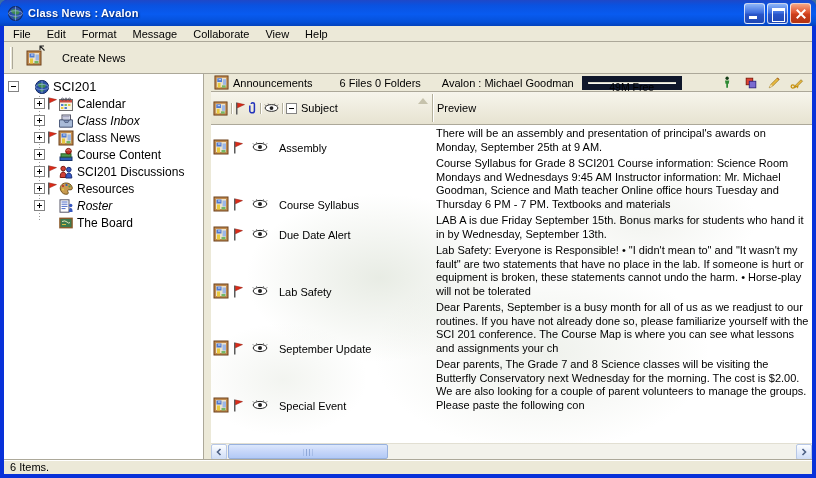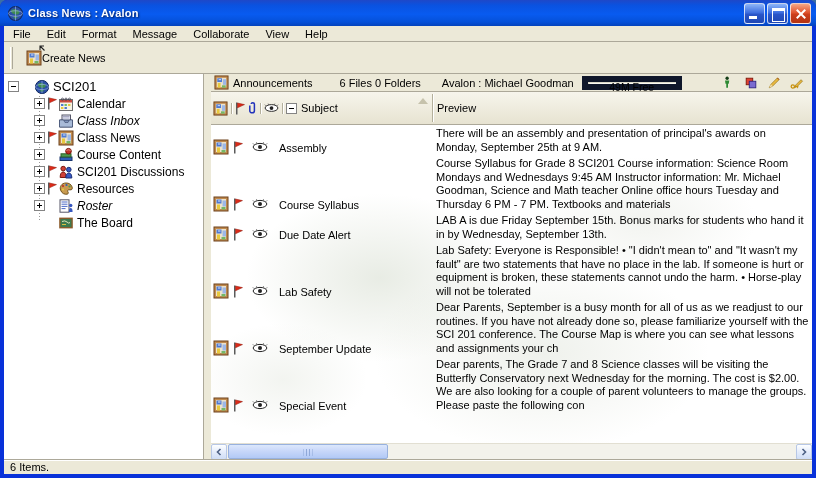--- a/index.html
+++ b/index.html
@@ -34,21 +34,21 @@
     background:#ECE9D8; display:flex; flex-direction:column; }
 
   .menubar { height:16px; display:flex; align-items:center; padding-left:1px;
     background:#ECE9D8; border-bottom:1px solid #ACA899; box-shadow:0 1px 0 #fff; }
   .menuitem { padding:3px 8px; cursor:default; }
 
   .toolbar { height:32px; display:flex; align-items:center; background:#ECE9D8;
     border-bottom:1px solid #ACA899; padding-left:4px; }
   .gripper { width:3px; height:22px; border-left:1px solid #fff; border-right:1px solid #ACA899;
     margin:0 6px 0 2px; }
-  .toolbtn { display:flex; align-items:center; gap:0; padding:2px 6px; border:1px solid transparent; }
+  .toolbtn { display:flex; align-items:center; gap:20px; padding:2px 6px; border:1px solid transparent; }
   .newmark { position:absolute; top:-5px; right:-4px; }
 
   .main { flex:1; display:flex; min-height:0; }
 
   
   .tree { width:200px; background:#fff; border-right:1px solid #ACA899; padding:4px 0 0 2px;
     overflow:hidden; position:relative; }
   .trow { height:17px; display:flex; align-items:center; white-space:nowrap; }
   .expander { width:11px; height:11px; flex:none; background:#fff; border:1px solid #848484;
     position:relative; }

